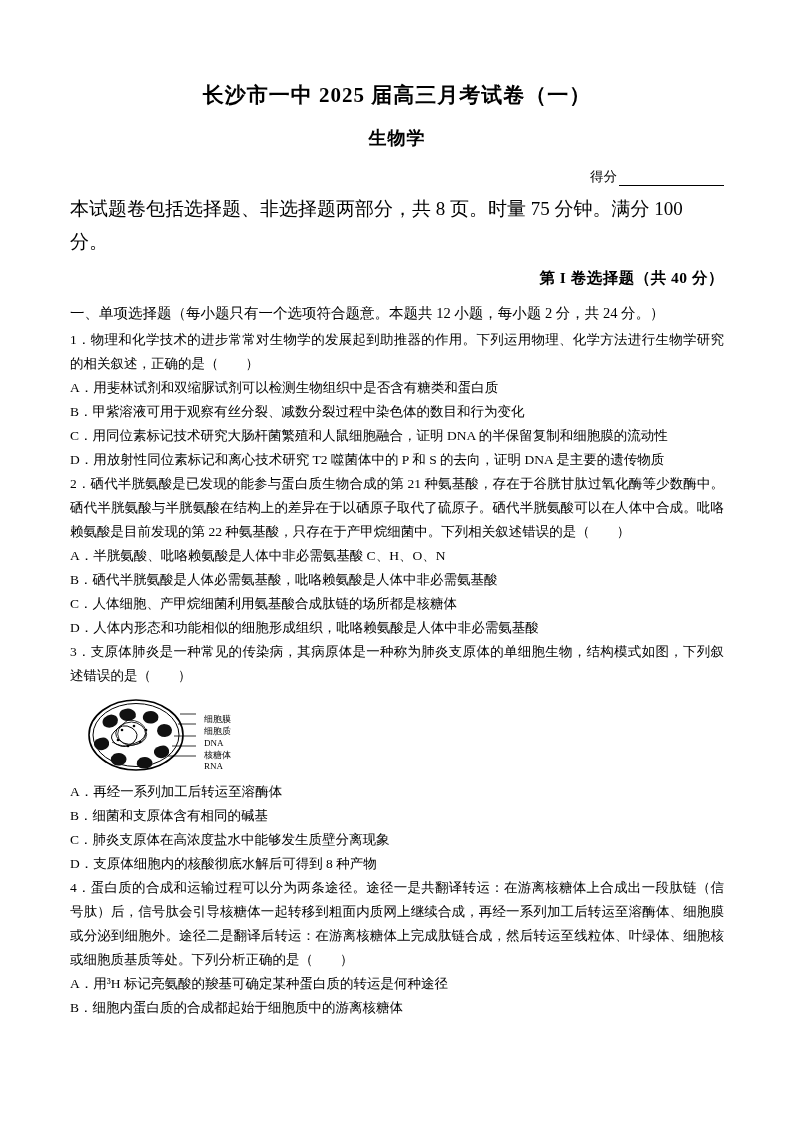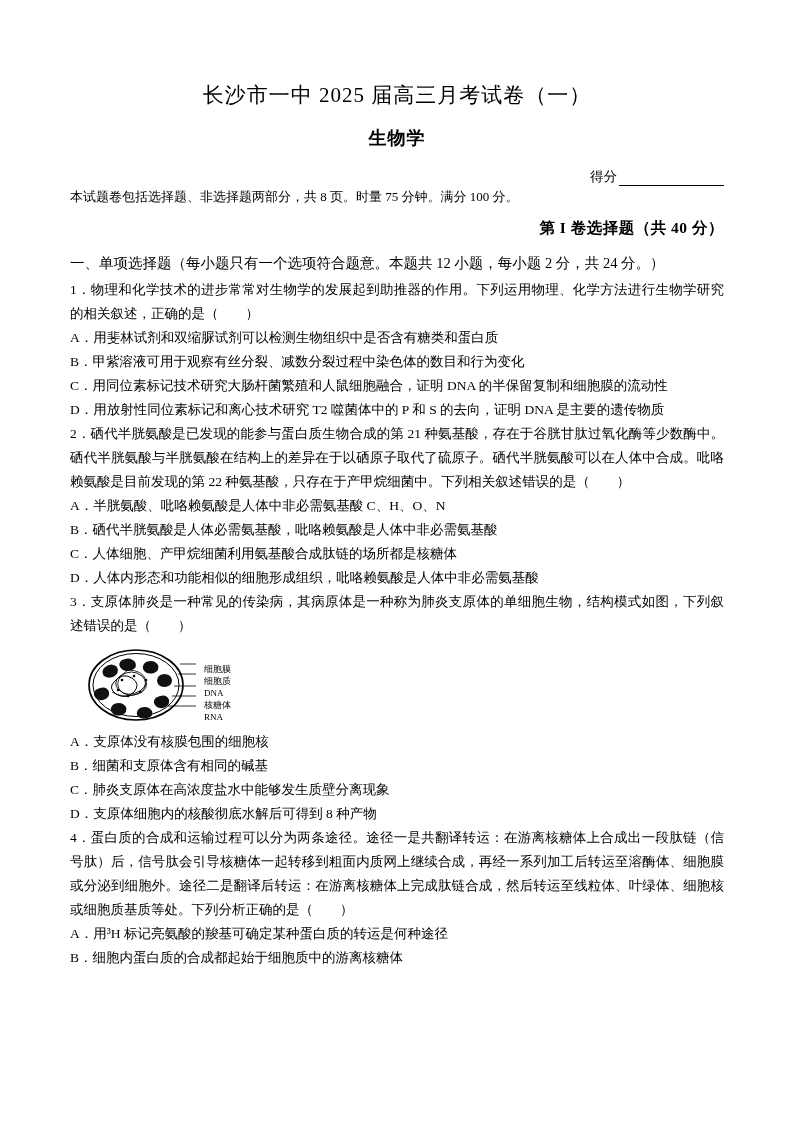--- a/index.html
+++ b/index.html
@@ -18,21 +18,21 @@
   .page {
     width: 794px;
     height: 1123px;
     box-sizing: border-box;
     padding: 62px 70px 40px 70px;
     position: relative;
   }
   .doc-title {
     text-align: center;
     font-size: 21px;
-    font-weight: normal;
+    font-weight: bold;
     letter-spacing: 1px;
     margin: 18px 0 0 0;
     line-height: 1.5;
   }
   .doc-subtitle {
     text-align: center;
     font-size: 18px;
     font-weight: bold;
     margin: 14px 0 0 0;
     letter-spacing: 1px;
@@ -48,21 +48,22 @@
     white-space: nowrap;
   }
   .score-blank {
     display: inline-block;
     width: 105px;
     border-bottom: 1px solid #000;
     height: 15px;
     margin-left: 2px;
   }
   .intro {
-    font-size: 13px;
+    font-size: 19px;
+    margin-top: 6px;
     line-height: 1.75;
   }
   .section-head {
     text-align: right;
     font-size: 15.5px;
     font-weight: bold;
     margin: 10px 0 12px 0;
     letter-spacing: 0.5px;
   }
   .part-head {
@@ -177,21 +178,21 @@
       </svg>
       <div class="fig-labels">
         <div>细胞膜</div>
         <div>细胞质</div>
         <div>DNA</div>
         <div>核糖体</div>
         <div>RNA</div>
       </div>
     </div>
 
-    <p class="opt">A．支原体没有核膜包围的细胞核</p>
+    <p class="opt">A．再经一系列加工后转运至溶酶体</p>
     <p class="opt">B．细菌和支原体含有相同的碱基</p>
     <p class="opt">C．肺炎支原体在高浓度盐水中能够发生质壁分离现象</p>
     <p class="opt">D．支原体细胞内的核酸彻底水解后可得到 8 种产物</p>
   </div>
 
   <div>
     <p class="q">4．蛋白质的合成和运输过程可以分为两条途径。途径一是共翻译转运：在游离核糖体上合成出一段肽链（信号肽）后，信号肽会引导核糖体一起转移到粗面内质网上继续合成，再经一系列加工后转运至溶酶体、细胞膜或分泌到细胞外。途径二是翻译后转运：在游离核糖体上完成肽链合成，然后转运至线粒体、叶绿体、细胞核或细胞质基质等处。下列分析正确的是（　　）</p>
     <p class="opt">A．用³H 标记亮氨酸的羧基可确定某种蛋白质的转运是何种途径</p>
     <p class="opt">B．细胞内蛋白质的合成都起始于细胞质中的游离核糖体</p>
   </div>

